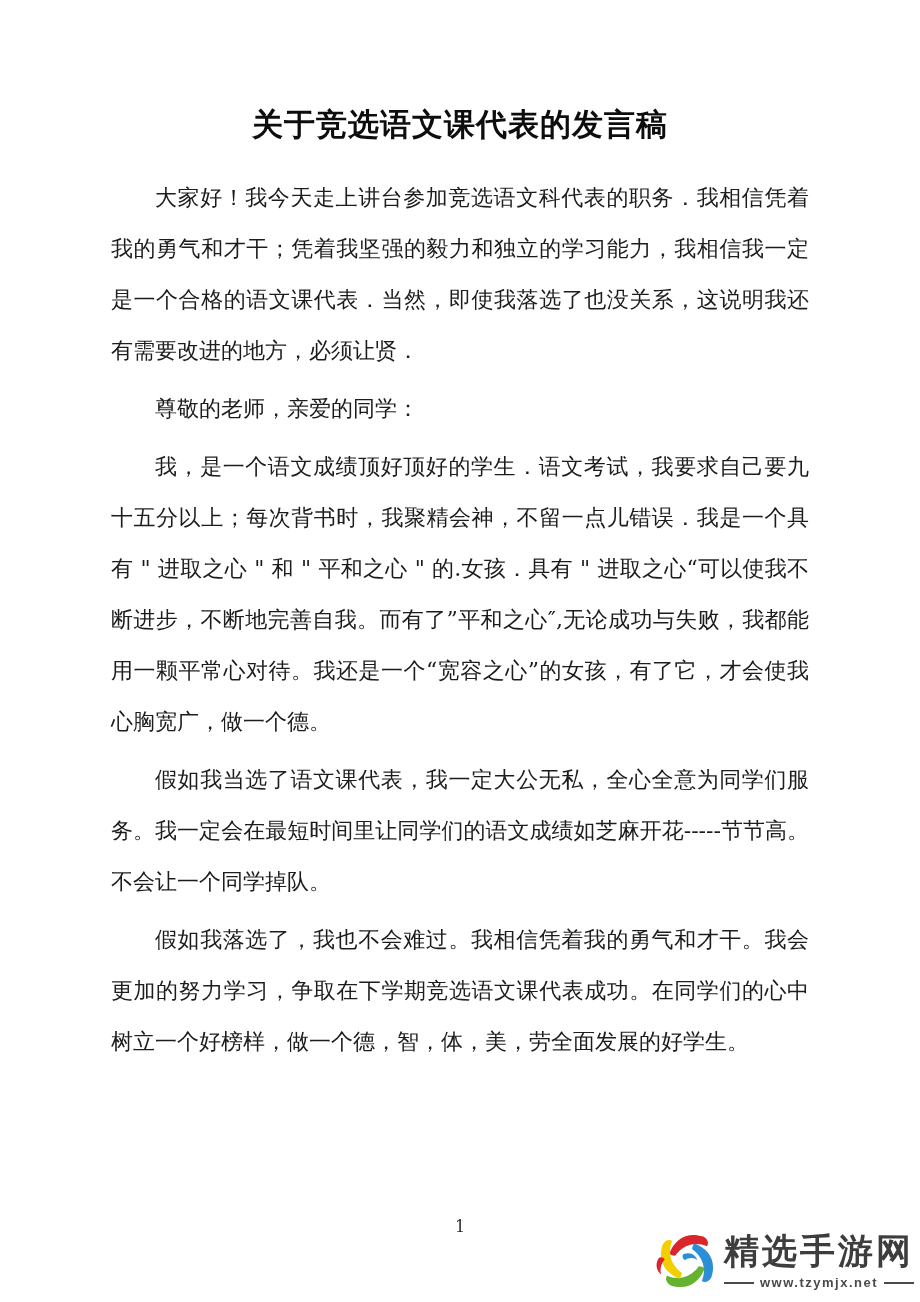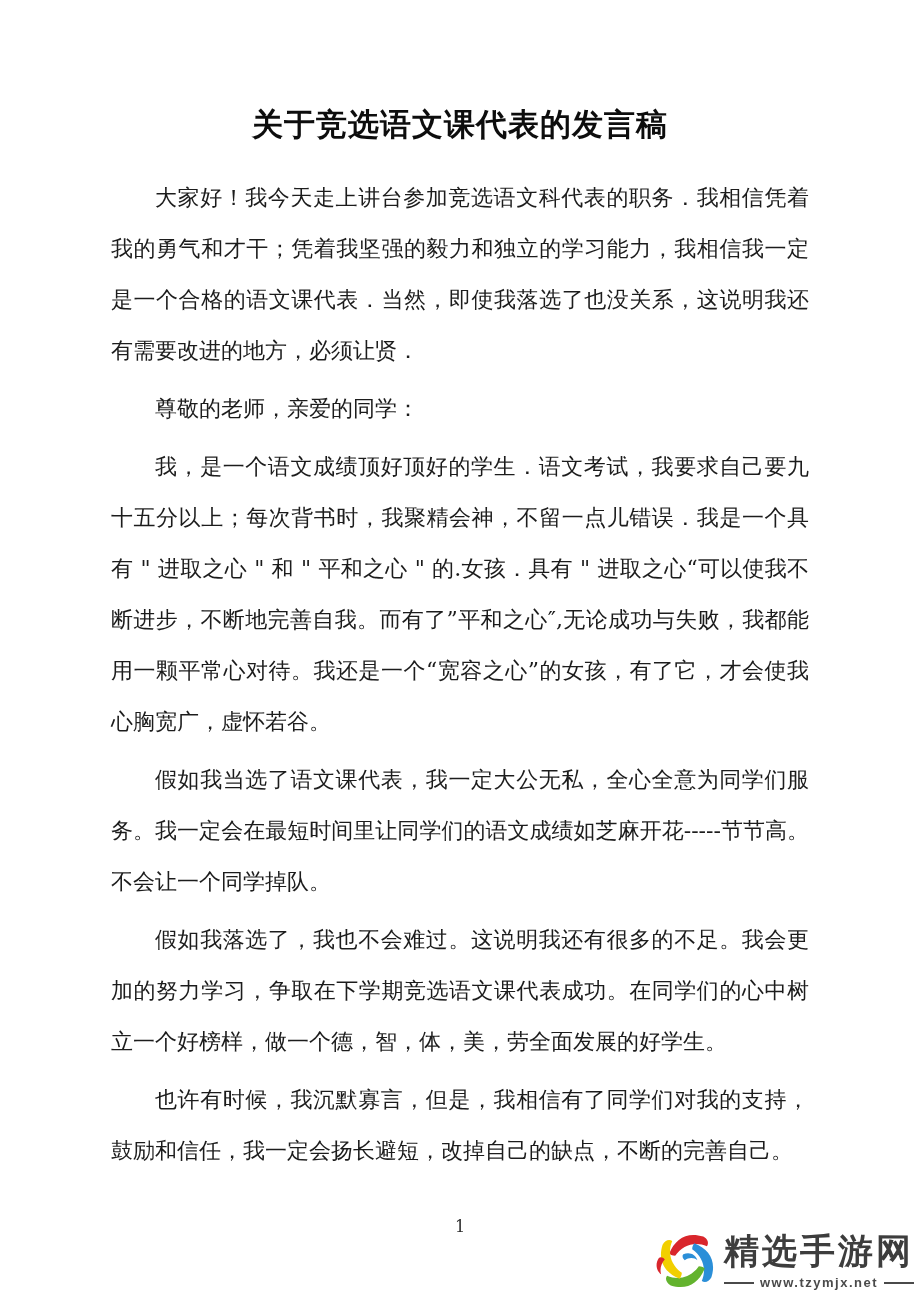--- a/index.html
+++ b/index.html
@@ -95,24 +95,23 @@
 </head>
 <body>
 
 <div class="sheet">
 
   <h1 class="doc-title">关于竞选语文课代表的发言稿</h1>
 
   <div class="content">
     <p>大家好！我今天走上讲台参加竞选语文科代表的职务．我相信凭着我的勇气和才干；凭着我坚强的毅力和独立的学习能力，我相信我一定是一个合格的语文课代表．当然，即使我落选了也没关系，这说明我还有需要改进的地方，必须让贤．</p>
     <p>尊敬的老师，亲爱的同学：</p>
-    <p>我，是一个语文成绩顶好顶好的学生．语文考试，我要求自己要九十五分以上；每次背书时，我聚精会神，不留一点儿错误．我是一个具有 " 进取之心 " 和 " 平和之心 " 的.女孩．具有 " 进取之心“可以使我不断进步，不断地完善自我。而有了”平和之心″,无论成功与失败，我都能用一颗平常心对待。我还是一个“宽容之心”的女孩，有了它，才会使我心胸宽广，虚怀若谷。</p>
+    <p>我，是一个语文成绩顶好顶好的学生．语文考试，我要求自己要九十五分以上；每次背书时，我聚精会神，不留一点儿错误．我是一个具有 " 进取之心 " 和 " 平和之心 " 的.女孩．具有 " 进取之心“可以使我不断进步，不断地完善自我。而有了”平和之心″,无论成功与失败，我都能用一颗平常心对待。我还是一个“宽容之心”的女孩，有了它，才会使我心胸宽广，做一个德。</p>
     <p>假如我当选了语文课代表，我一定大公无私，全心全意为同学们服务。我一定会在最短时间里让同学们的语文成绩如芝麻开花-----节节高。不会让一个同学掉队。</p>
-    <p>假如我落选了，我也不会难过。这说明我还有很多的不足。我会更加的努力学习，争取在下学期竞选语文课代表成功。在同学们的心中树立一个好榜样，做一个德，智，体，美，劳全面发展的好学生。</p>
-    <p>也许有时候，我沉默寡言，但是，我相信有了同学们对我的支持，鼓励和信任，我一定会扬长避短，改掉自己的缺点，不断的完善自己。</p>
+    <p>假如我落选了，我也不会难过。我相信凭着我的勇气和才干。我会更加的努力学习，争取在下学期竞选语文课代表成功。在同学们的心中树立一个好榜样，做一个德，智，体，美，劳全面发展的好学生。</p>
   </div>
 
   <div class="page-number">1</div>
 
   <div class="watermark">
     <svg class="wm-logo" viewBox="0 0 100 100" xmlns="http://www.w3.org/2000/svg">
       <path d="M26 40 C34 20 50 10 72 17 C78 20 80 26 77 30 C60 23 44 29 34 43 C30 43 27 41 26 40 Z" fill="#d9262c"></path>
       <path transform="rotate(90 50 50)" d="M26 40 C34 20 50 10 72 17 C78 20 80 26 77 30 C60 23 44 29 34 43 C30 43 27 41 26 40 Z" fill="#2b8fd8"></path>
       <path transform="rotate(180 50 50)" d="M26 40 C34 20 50 10 72 17 C78 20 80 26 77 30 C60 23 44 29 34 43 C30 43 27 41 26 40 Z" fill="#63b32e"></path>
       <path transform="rotate(270 50 50)" d="M26 40 C34 20 50 10 72 17 C78 20 80 26 77 30 C60 23 44 29 34 43 C30 43 27 41 26 40 Z" fill="#f2cf00"></path>

